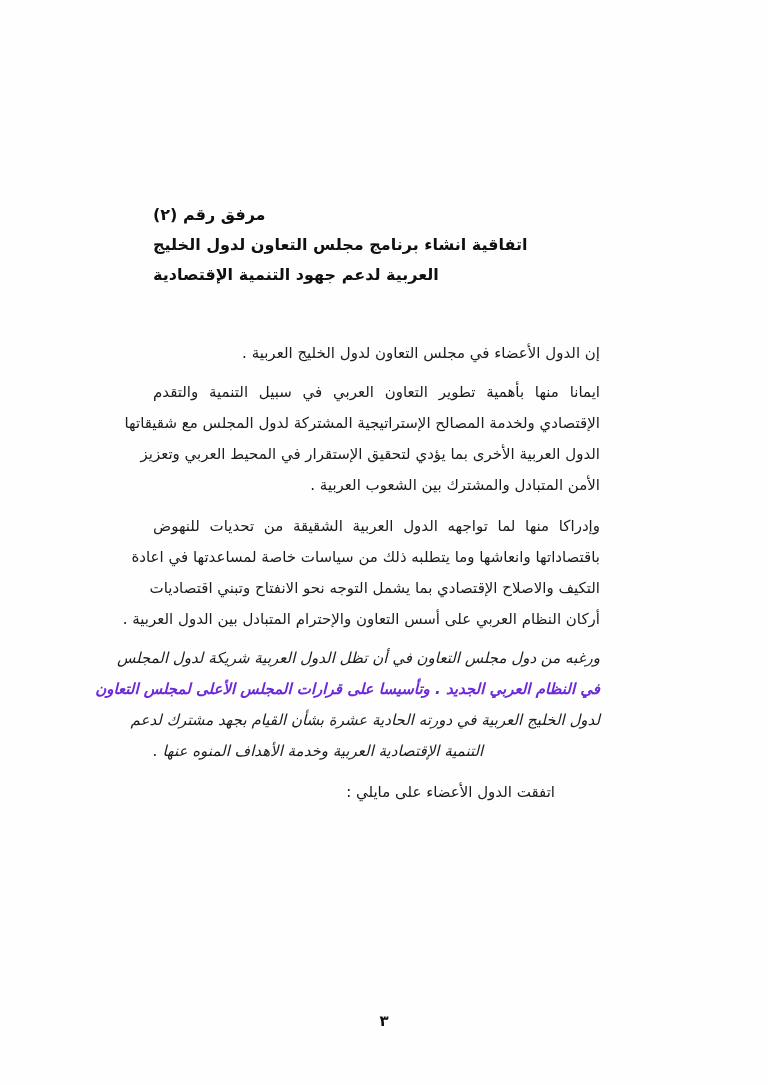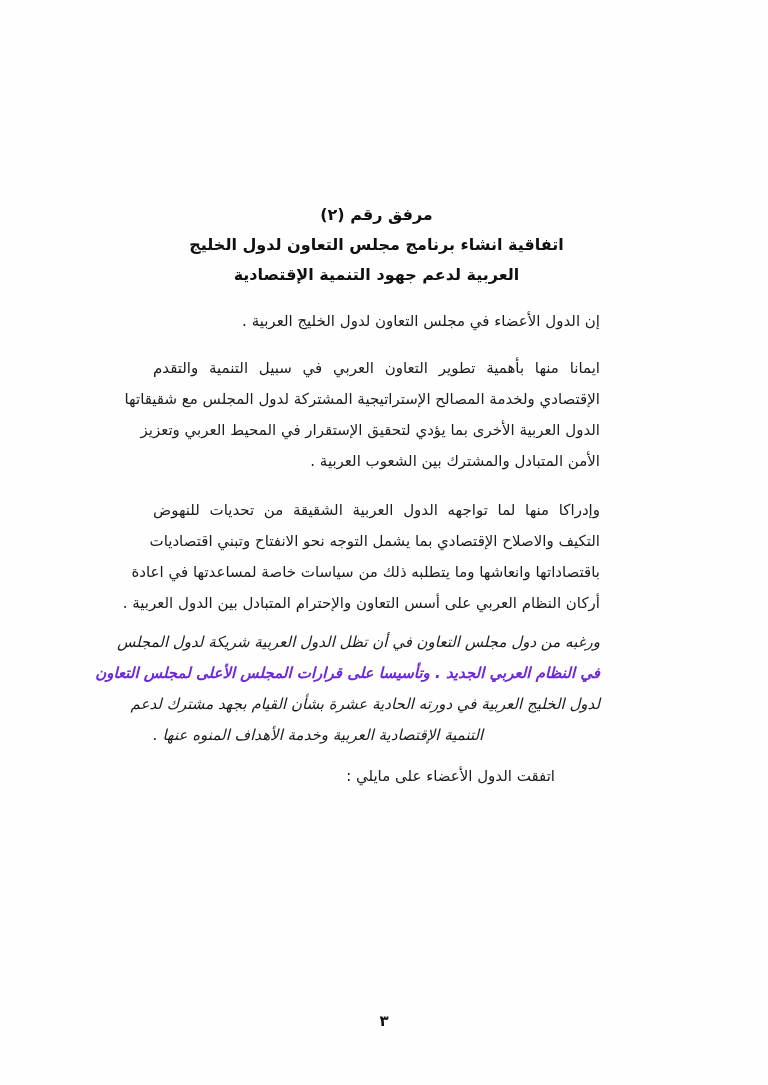--- a/index.html
+++ b/index.html
@@ -20,34 +20,34 @@
   .content {
     position: absolute;
     top: 0;
     right: 168px;
     width: 447px;
     direction: rtl;
     unicode-bidi: embed;
   }
   .title-block {
     margin-top: 200px;
-    text-align: center;
+    text-align: left;
     font-weight: bold;
     font-size: 16px;
     line-height: 30px;
     color: #101010;
   }
   .title-line { white-space: nowrap; }
   .para {
     font-size: 15px;
     line-height: 31px;
   }
-  .para-1 { margin-top: 16px; }
-  .para-2 { margin-top: 16px; }
-  .para-3 { margin-top: 18px; }
+  .para-1 { margin-top: 48px; }
+  .para-2 { margin-top: 8px; }
+  .para-3 { margin-top: 10px; }
   .para-4 { margin-top: 8px; font-style: italic;  }
   .closing-para { margin-top: 10px; }
   .line { white-space: nowrap; }
   .just {
     text-align: justify;
     text-align-last: justify;
     -moz-text-align-last: justify;
     text-justify: inter-word;
   }
   .align-start { text-align: right; }  
@@ -90,22 +90,22 @@
 
     <div class="para para-2">
       <div class="line just">ايمانا منها بأهمية تطوير التعاون العربي في سبيل التنمية والتقدم</div>
       <div class="line just">الإقتصادي ولخدمة المصالح الإستراتيجية المشتركة لدول المجلس مع شقيقاتها</div>
       <div class="line just">الدول العربية الأخرى بما يؤدي لتحقيق الإستقرار في المحيط العربي وتعزيز</div>
       <div class="line align-start">الأمن المتبادل والمشترك بين الشعوب العربية .</div>
     </div>
 
     <div class="para para-3">
       <div class="line just">وإدراكا منها لما تواجهه الدول العربية الشقيقة من تحديات للنهوض</div>
+      <div class="line just">باقتصاداتها وانعاشها وما يتطلبه ذلك من سياسات خاصة لمساعدتها في اعادة</div>
       <div class="line just">التكيف والاصلاح الإقتصادي بما يشمل التوجه نحو الانفتاح وتبني اقتصاديات</div>
-      <div class="line just">باقتصاداتها وانعاشها وما يتطلبه ذلك من سياسات خاصة لمساعدتها في اعادة</div>
       <div class="line just">أركان النظام العربي على أسس التعاون والإحترام المتبادل بين الدول العربية .</div>
     </div>
 
     <div class="para para-4">
       <div class="line just">ورغبه من دول مجلس التعاون في أن تظل الدول العربية شريكة لدول المجلس</div>
       <div class="line just bold">في النظام العربي الجديد . وتأسيسا على قرارات المجلس الأعلى لمجلس التعاون</div>
       <div class="line just">لدول الخليج العربية في دورته الحادية عشرة بشأن القيام بجهد مشترك لدعم</div>
       <div class="line align-end">التنمية الإقتصادية العربية وخدمة الأهداف المنوه عنها .</div>
     </div>
 

